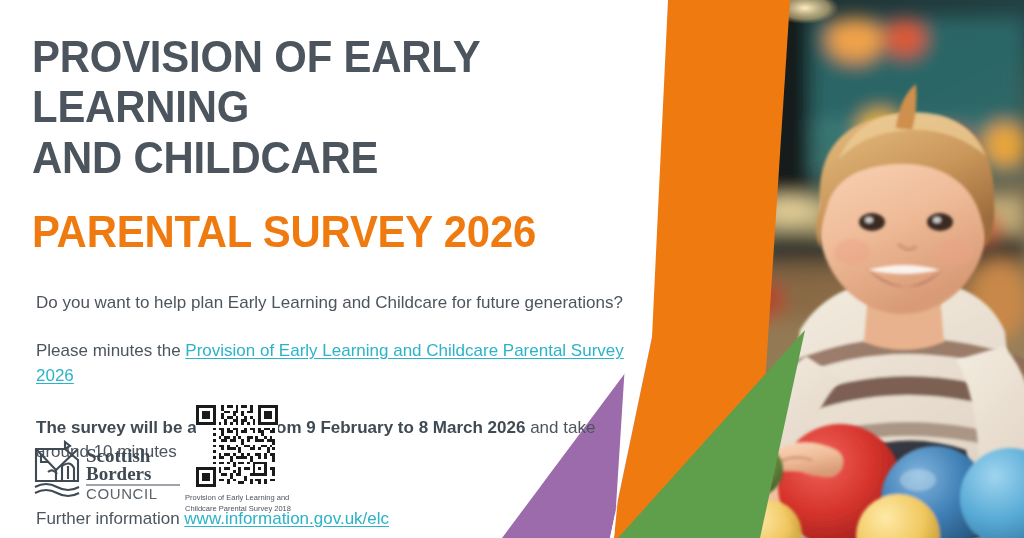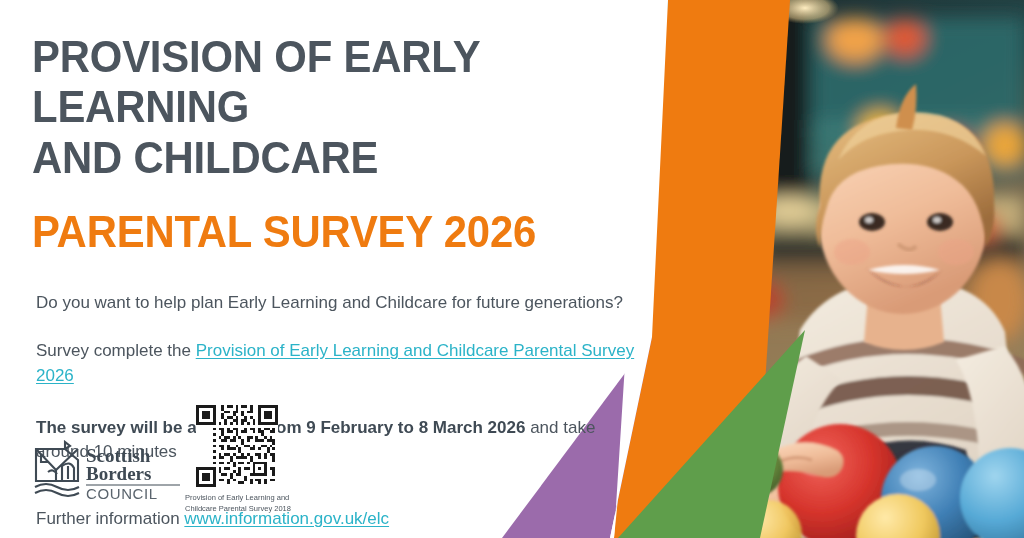--- a/index.html
+++ b/index.html
@@ -315,21 +315,21 @@
     <h1 class="title">
       <span>PROVISION OF EARLY LEARNING</span><br>
       <span>AND CHILDCARE</span>
     </h1>
 
     <h2 class="subtitle">PARENTAL SURVEY 2026</h2>
 
     <p class="body p1">Do you want to help plan Early Learning and Childcare for future generations?</p>
 
     <p class="body p2">
-      <span>Survey complete the </span><a class="link" href="#">Provision of Early Learning and Childcare Parental Survey 2026</a>
+      <span>Please minutes the </span><a class="link" href="#">Provision of Early Learning and Childcare Parental Survey 2026</a>
     </p>
 
     <p class="body p3">
       <span class="strong">The survey will be available from 9 February to 8 March 2026</span><span> and take around 10 minutes</span>
     </p>
 
     <p class="body p4">
       <span>Further information </span><a class="link" href="#">www.information.gov.uk/elc</a>
     </p>
 

